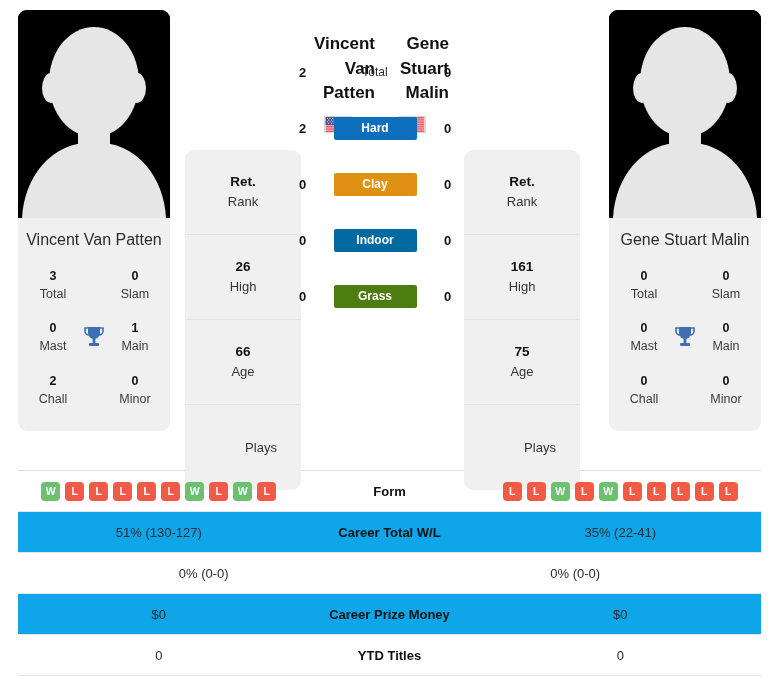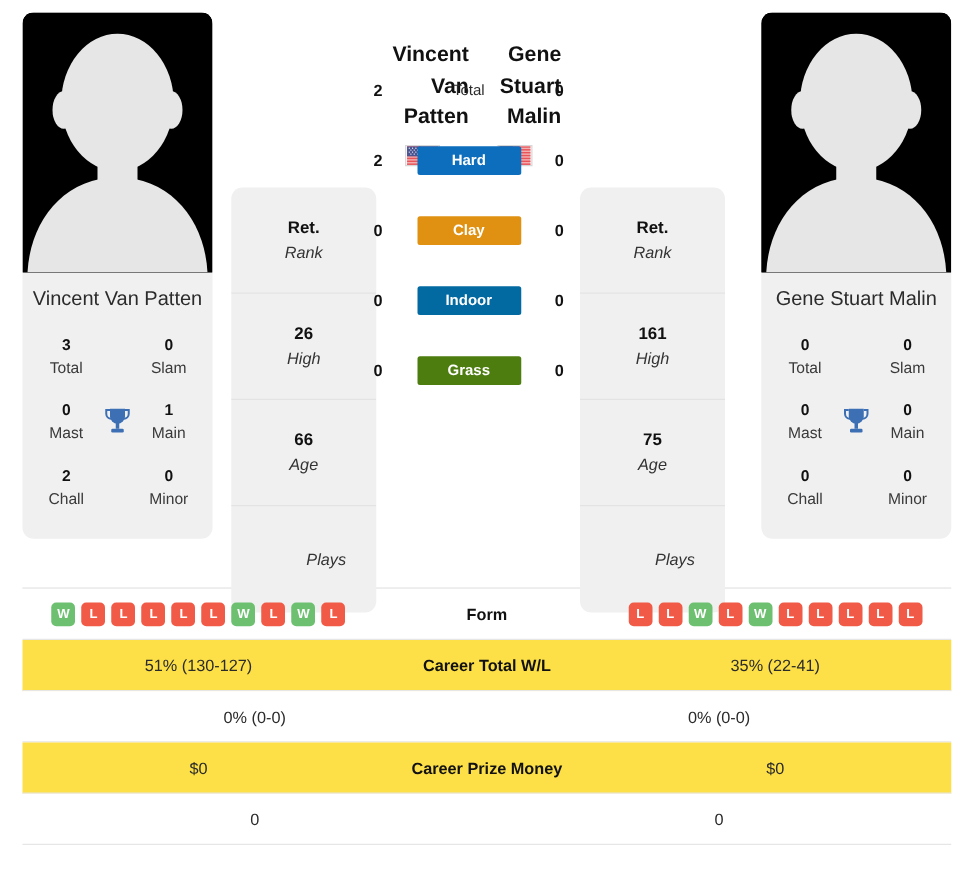--- a/index.html
+++ b/index.html
@@ -87,21 +87,20 @@
   .rank-val {
     font-size: 13.5px;
     font-weight: bold;
     color: #111;
     line-height: 1.5;
   }
   .rank-lbl {
     font-size: 13px;
     color: #333;
     line-height: 1.5;
-    font-style: italic;
   }
 
   
   .center-col {
     flex: 1 1 auto;
     display: flex;
     flex-direction: column;
     align-items: center;
     min-width: 0;
   }
@@ -161,21 +160,21 @@
   .stats-table {
     margin: 0 18px;
     border-top: 1px solid #e0e0e0;
   }
   .trow {
     display: flex;
     align-items: center;
     min-height: 41px;
     border-bottom: 1px solid #e6e6e6;
   }
-  .trow.shaded { background: #fde047; justify-content: flex-end; }
+  .trow.shaded { background: #0ea5e9; justify-content: flex-end; }
   .trow.plain { background: #ffffff; }
   .tcell {
     flex: 1 1 0;
     text-align: center;
     font-size: 13px;
     color: #2b2b2b;
     padding: 6px 4px;
   }
   .tcell.label {
     flex: 0 0 180px;
@@ -507,15 +506,16 @@
   </div>
 
   <div class="trow shaded">
     <div class="tcell">$0</div>
     <div class="tcell label">Career Prize Money</div>
     <div class="tcell">$0</div>
   </div>
 
   <div class="trow plain">
     <div class="tcell">0</div>
+    <div class="tcell label">YTD Titles</div>
     <div class="tcell">0</div>
   </div>
 </div>
 
 </body></html>

